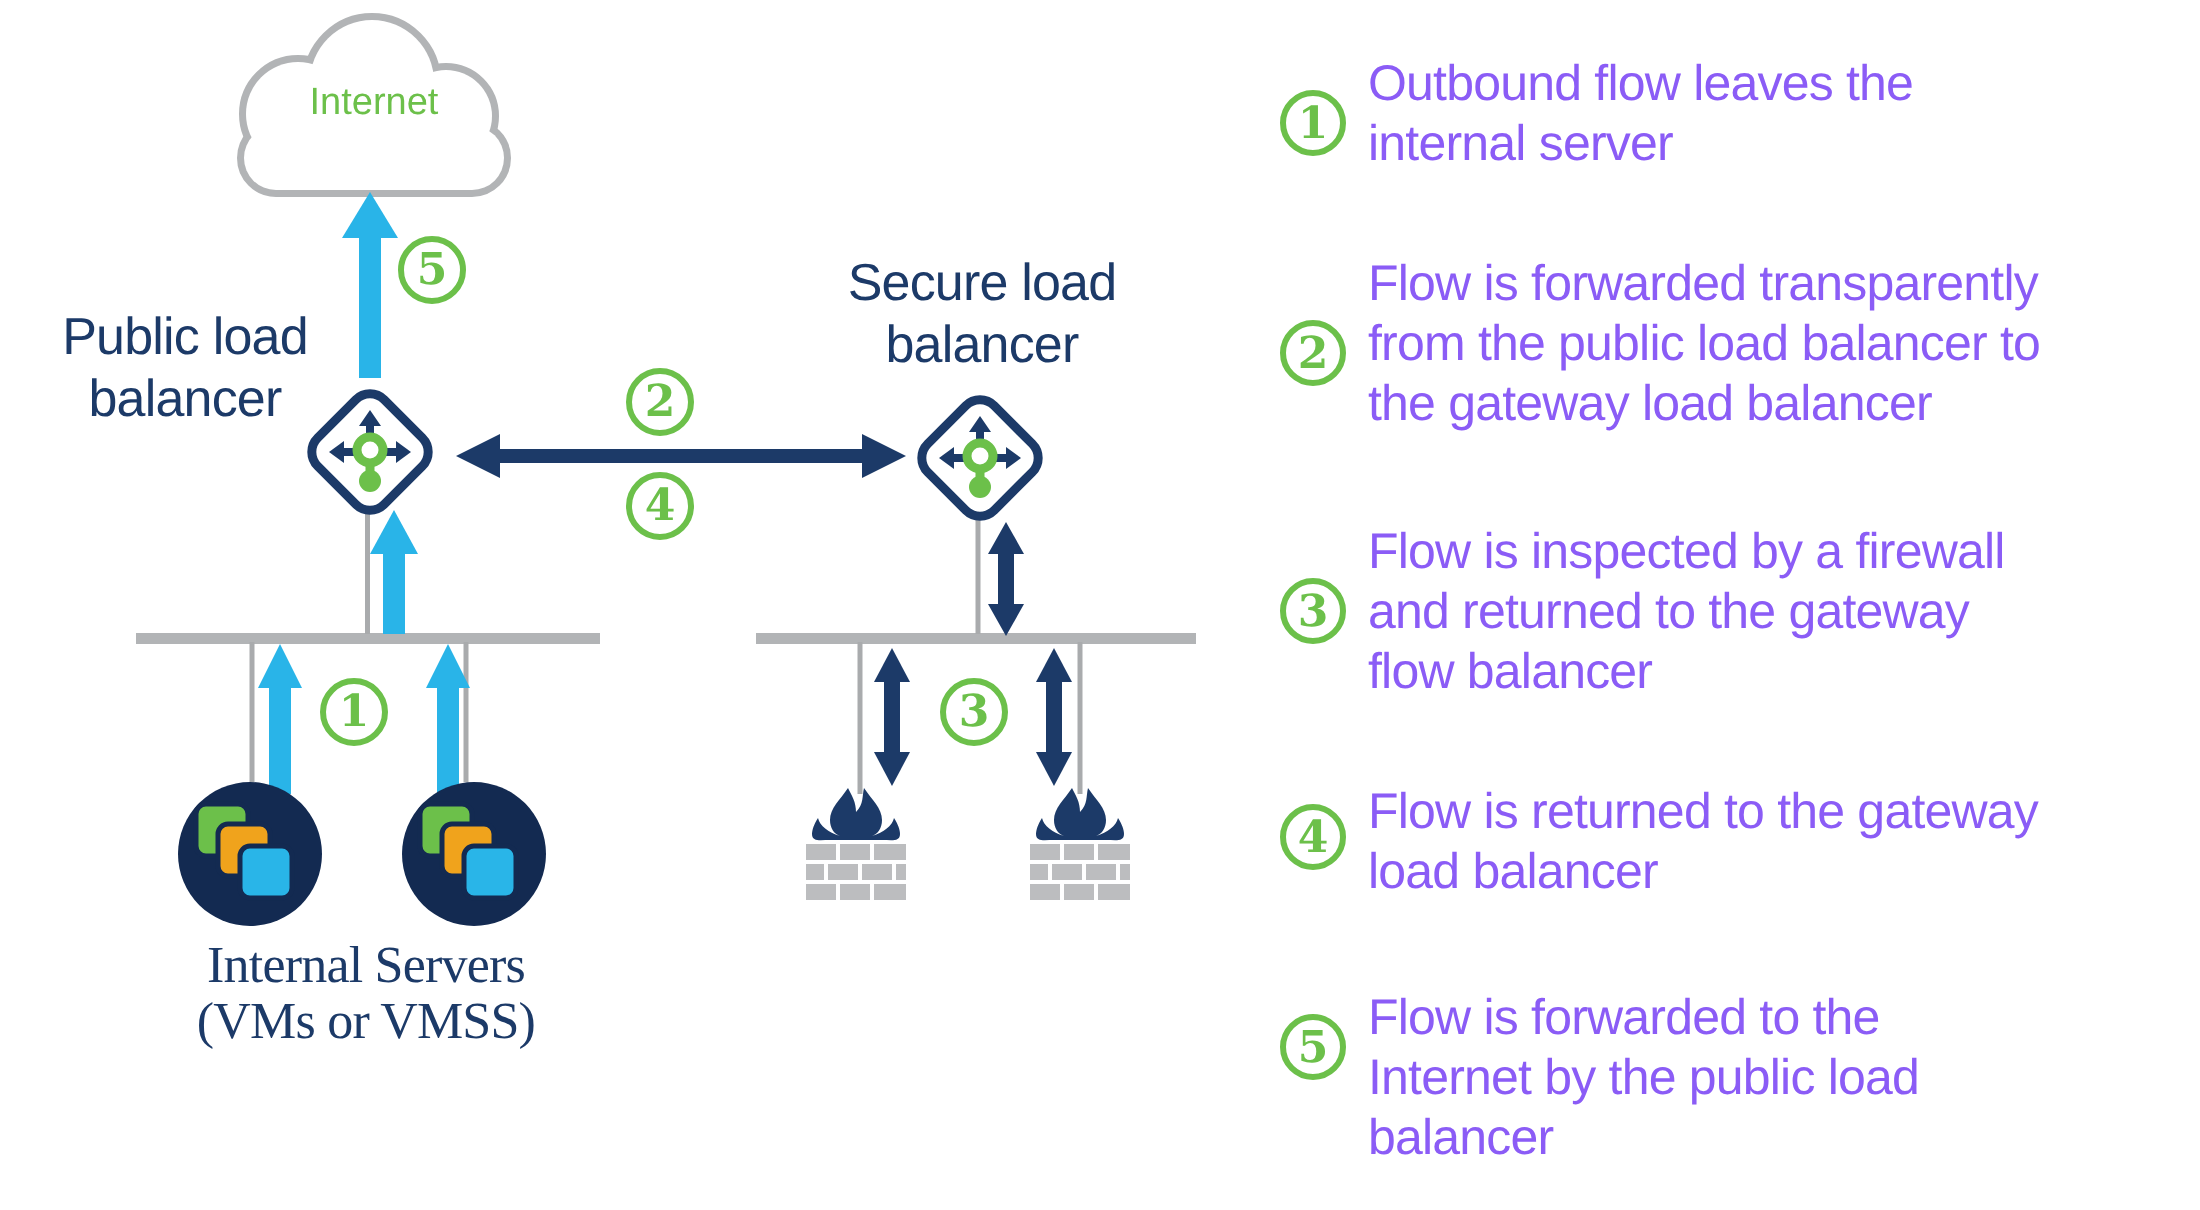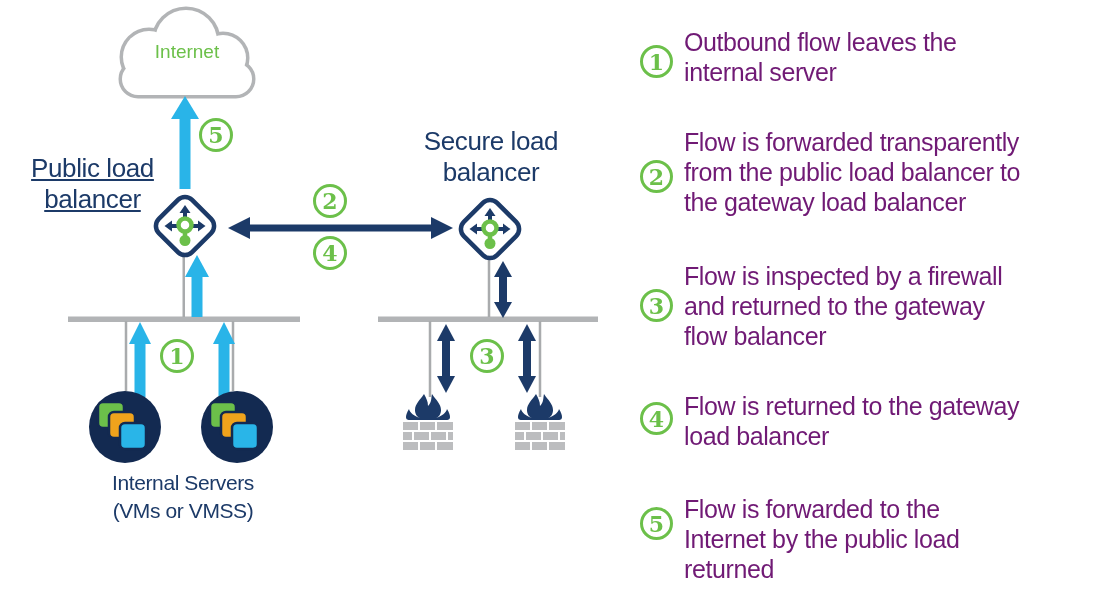--- a/index.html
+++ b/index.html
@@ -6,35 +6,35 @@
   #stage{
     position:relative;width:1100px;height:605px;background:#ffffff;
     font-family:"Liberation Sans",sans-serif;overflow:hidden;
   }
   #diagram-svg{position:absolute;left:0;top:0;}
   .lbl{
     position:absolute;color:#1c3a68;text-align:center;
     white-space:pre-line;letter-spacing:-0.4px;
   }
   .lbl-lb{font-size:26px;line-height:31px;}
-  .lbl-node{font-size:21px;line-height:28px;}
+  .lbl-node{font-size:26px;line-height:28px;font-family:Liberation Serif, serif;}
   .lbl-internet{font-size:19px;color:#6cc04a;letter-spacing:0;}
   .badge{
     position:absolute;width:34px;height:34px;border:3.5px solid #6cc04a;
     border-radius:50%;background:#fff;box-sizing:border-box;
     display:flex;align-items:center;justify-content:center;
     color:#6cc04a;font-family:"DejaVu Serif",serif;font-weight:bold;
     font-size:22px;line-height:1;
   }
   #legend{position:absolute;left:630px;top:0;width:470px;height:605px;}
   .legend-item{position:absolute;left:0;width:470px;}
   .legend-item .badge{left:10px;width:33px;height:33px;}
   .legend-text{
     position:absolute;left:54px;top:0;width:410px;
-    color:#701a75;font-size:25px;line-height:30px;
+    color:#8b5cf6;font-size:25px;line-height:30px;
     letter-spacing:-0.4px;white-space:pre-line;
   }
 </style>
 </head>
 <body>
 
 <div id="stage">
 
   <svg id="diagram-svg" width="640" height="605" viewBox="0 0 640 605">
     <defs>
@@ -158,21 +158,21 @@
 
     <use href="#lb-icon" x="185" y="226"></use>
     <use href="#lb-icon" x="490" y="229"></use>
     <use href="#vm-icon" x="125" y="427"></use>
     <use href="#vm-icon" x="237" y="427"></use>
     <use href="#fw-icon" x="428" y="422"></use>
     <use href="#fw-icon" x="540" y="422"></use>
   </svg>
 
   <div class="lbl lbl-internet" style="left:137px;top:41px;width:100px;">Internet</div>
-  <div class="lbl lbl-lb" style="left:5px;top:153px;width:175px;text-decoration:underline;">Public load
+  <div class="lbl lbl-lb" style="left:5px;top:153px;width:175px;">Public load
 balancer</div>
   <div class="lbl lbl-lb" style="left:391px;top:126px;width:200px;">Secure load
 balancer</div>
   <div class="lbl lbl-node" style="left:63px;top:469px;width:240px;">Internal Servers
 (VMs or VMSS)</div>
 
   <div class="badge" style="left:160px;top:339px;">
     <span>1</span>
   </div>
   <div class="badge" style="left:313px;top:184px;">
@@ -218,17 +218,17 @@
       </div>
       <div class="legend-text">Flow is returned to the gateway
 load balancer</div>
     </div>
     <div class="legend-item" style="top:494px;">
       <div class="badge" style="top:13px;">
         <span>5</span>
       </div>
       <div class="legend-text">Flow is forwarded to the
 Internet by the public load
-returned</div>
+balancer</div>
     </div>
   </div>
 
 </div>
 
 </body></html>

